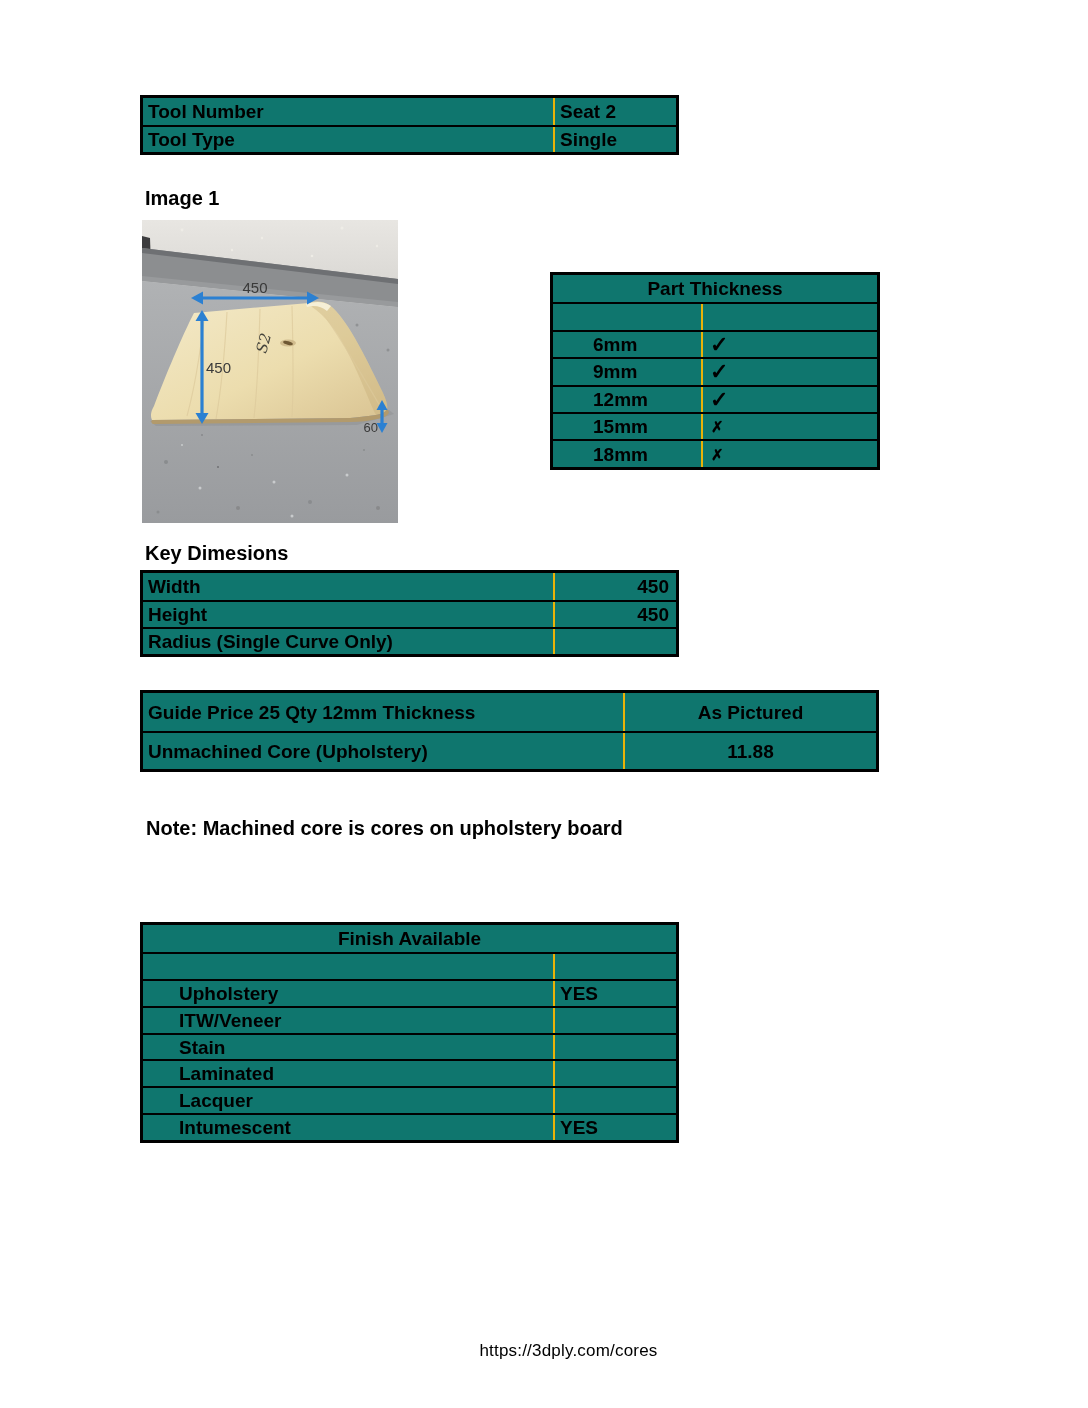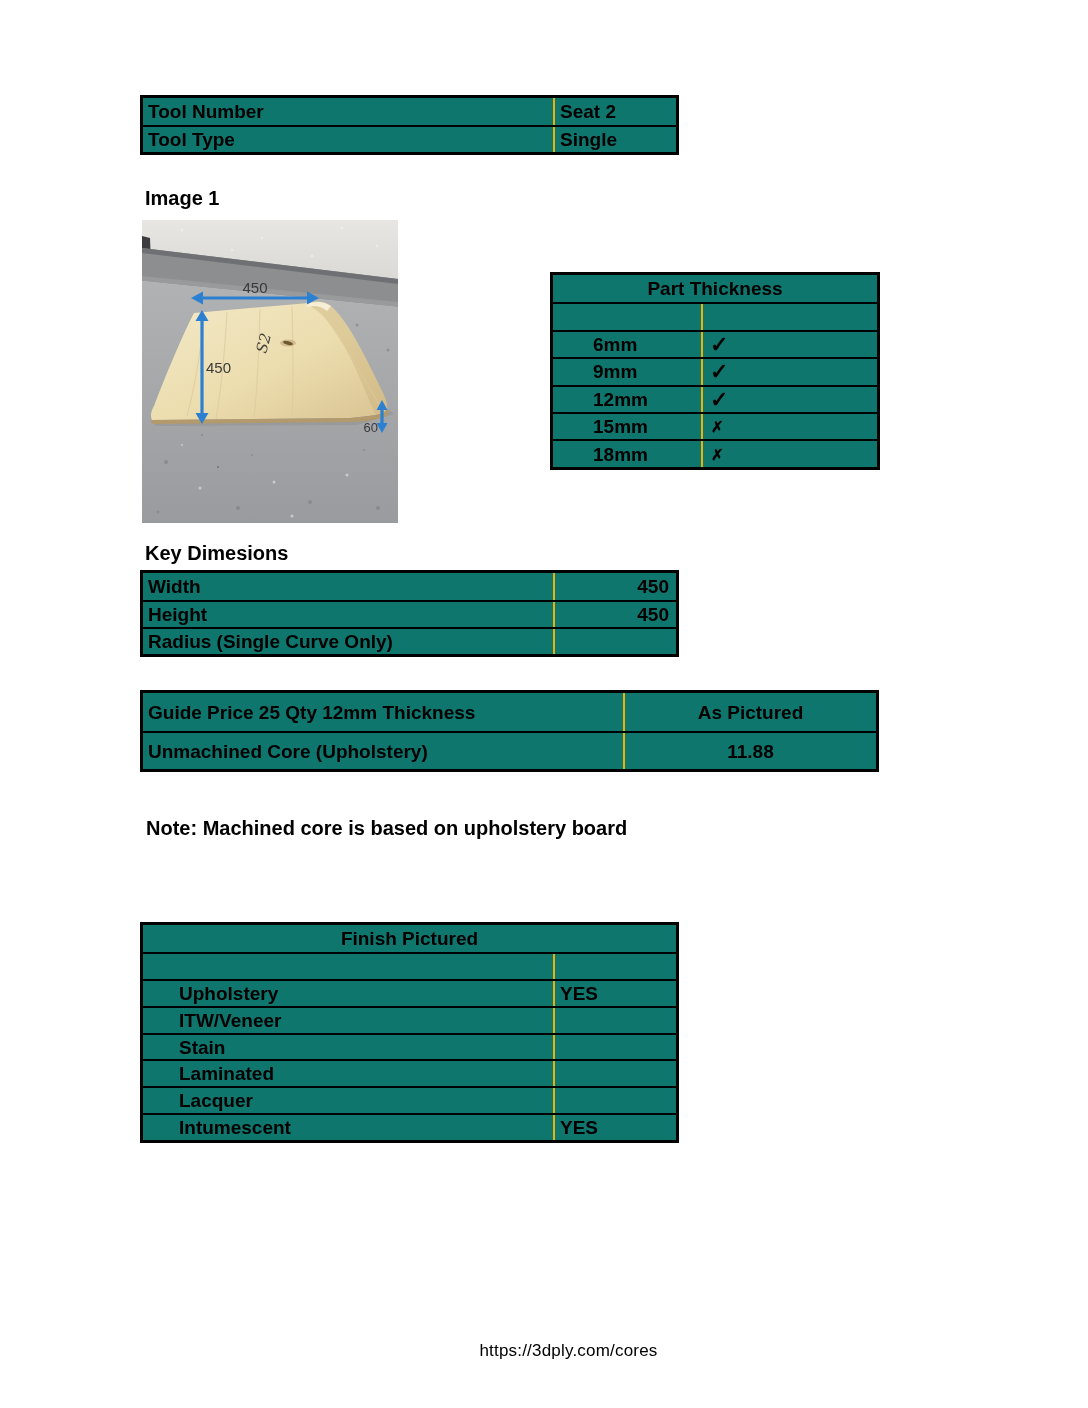--- a/index.html
+++ b/index.html
@@ -210,26 +210,26 @@
     <div class="cell c1">Guide Price 25 Qty 12mm Thickness</div>
     <div class="cell v grow center">As Pictured</div>
   </div>
   <div class="row">
     <div class="cell c1">Unmachined Core (Upholstery)</div>
     <div class="cell v grow center">11.88</div>
   </div>
 </section>
 
 <div class="note">
-  <div>Note: Machined core is based on upholstery board</div>
+  <div>Note: Machined core is cores on upholstery board</div>
 </div>
 
 <section class="tbl t-fin">
   <div class="row">
-    <div class="cell hdr">Finish Pictured</div>
+    <div class="cell hdr">Finish Available</div>
   </div>
   <div class="row">
     <div class="cell c1"></div>
     <div class="cell v grow"></div>
   </div>
   <div class="row">
     <div class="cell c1">Upholstery</div>
     <div class="cell v grow">YES</div>
   </div>
   <div class="row">

